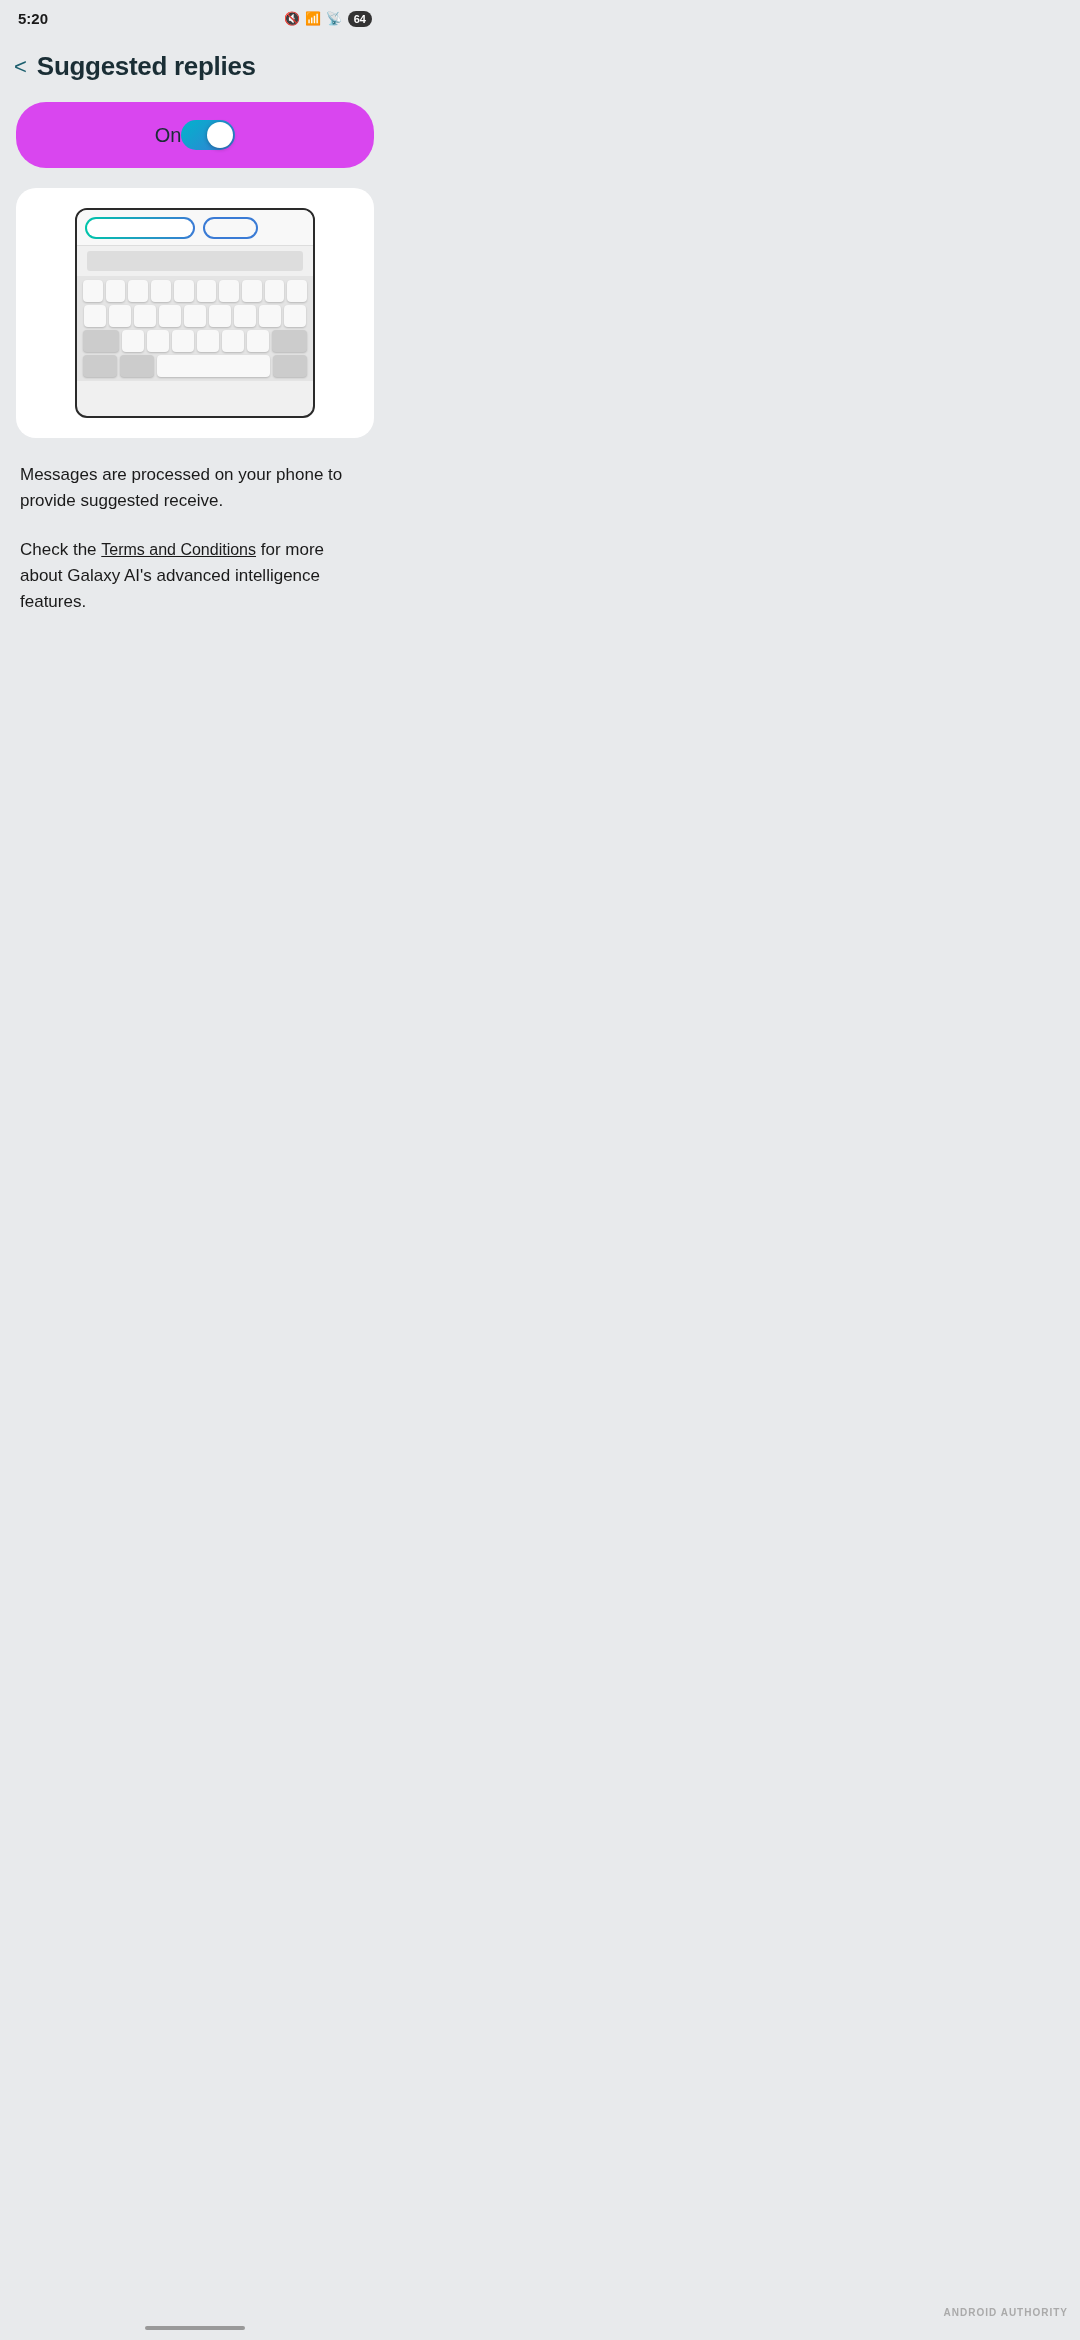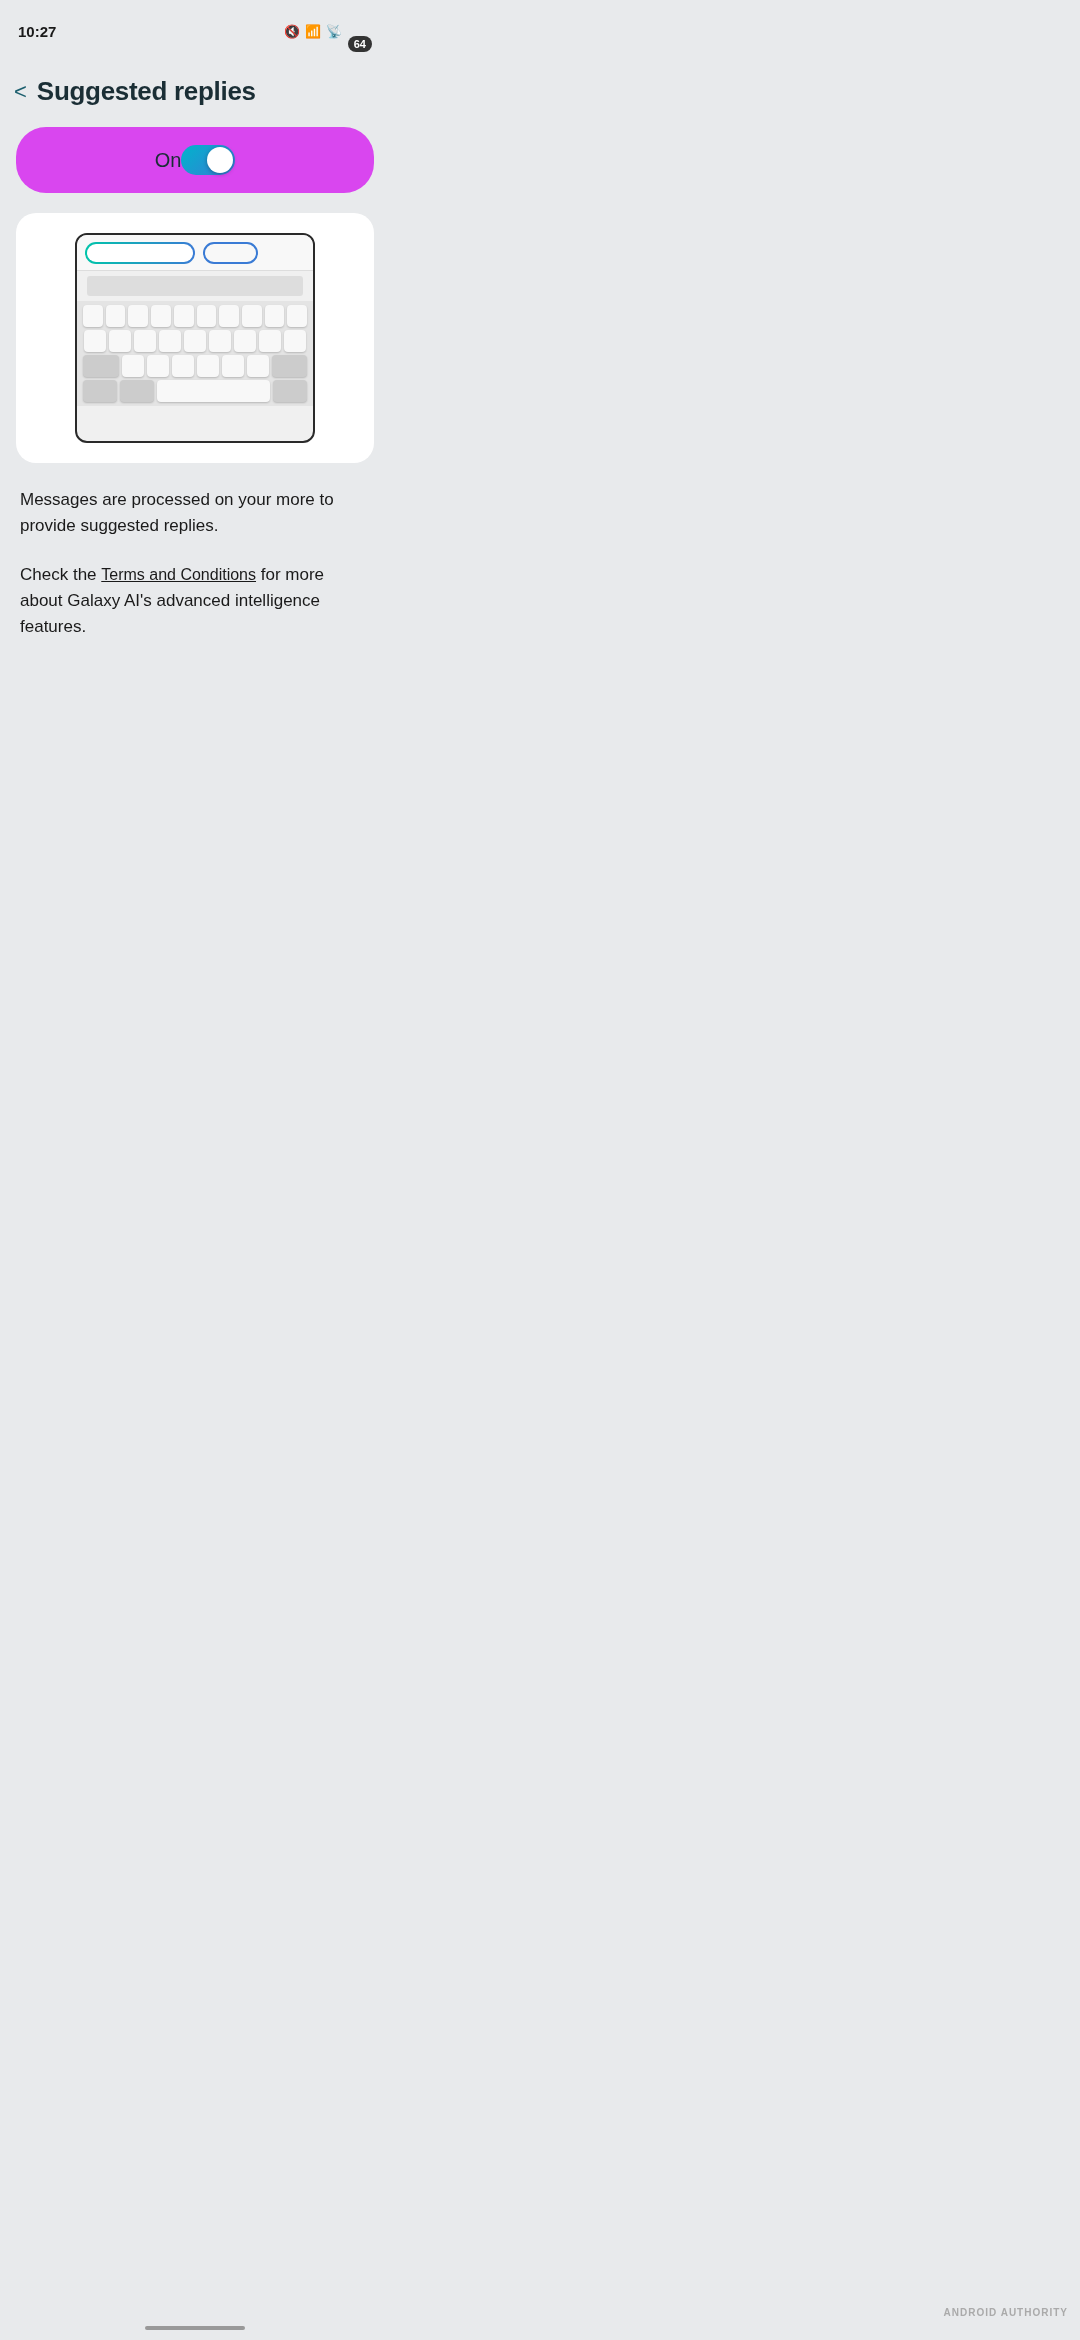--- a/index.html
+++ b/index.html
@@ -40,21 +40,20 @@
       color: #1a1a1a;
     }
 
     .battery-badge {
       background: #333;
       color: #fff;
       font-size: 11px;
       font-weight: 700;
       padding: 2px 6px;
       border-radius: 10px;
-      margin-top: 26px;
     }
 
     
     .header {
       display: flex;
       align-items: center;
       padding: 18px 20px 14px 14px;
       background-color: #e8eaec;
     }
 
@@ -274,21 +273,21 @@
       color: #aaa;
       letter-spacing: 1px;
       text-transform: uppercase;
       font-weight: 600;
     }
   </style>
 </head>
 <body>
 
 <div class="status-bar">
-  <span class="status-time">10:27</span>
+  <span class="status-time">5:20</span>
   <div class="status-icons">
     <span class="status-icon">🔇</span>
     <span class="status-icon">📶</span>
     <span class="status-icon">📡</span>
     <span class="battery-badge">64</span>
   </div>
 </div>
 
 <div class="header">
   <span class="back-arrow">&lt;</span>
@@ -355,21 +354,21 @@
         <div class="kbd-key-wide"></div>
         <div class="kbd-spacebar"></div>
         <div class="kbd-key-wide" style="background:#cccccc;"></div>
       </div>
     </div>
   </div>
 </div>
 
 <div class="description-section">
   <div class="description-block">
-    <span class="description-text">Messages are processed on your more to provide suggested replies.</span>
+    <span class="description-text">Messages are processed on your phone to provide suggested receive.</span>
   </div>
   <div class="description-block">
     <span class="description-text">Check the </span><a class="terms-link">Terms and Conditions</a><span class="description-text"> for more about Galaxy AI's advanced intelligence features.</span>
   </div>
 </div>
 
 <div style="height: 60px;"></div>
 <div class="bottom-bar">
   <div class="bottom-indicator"></div>
 </div>

